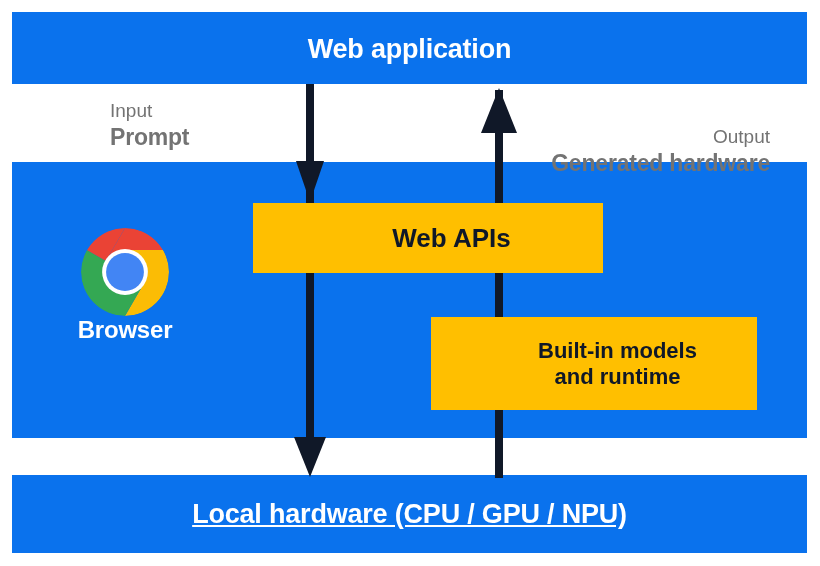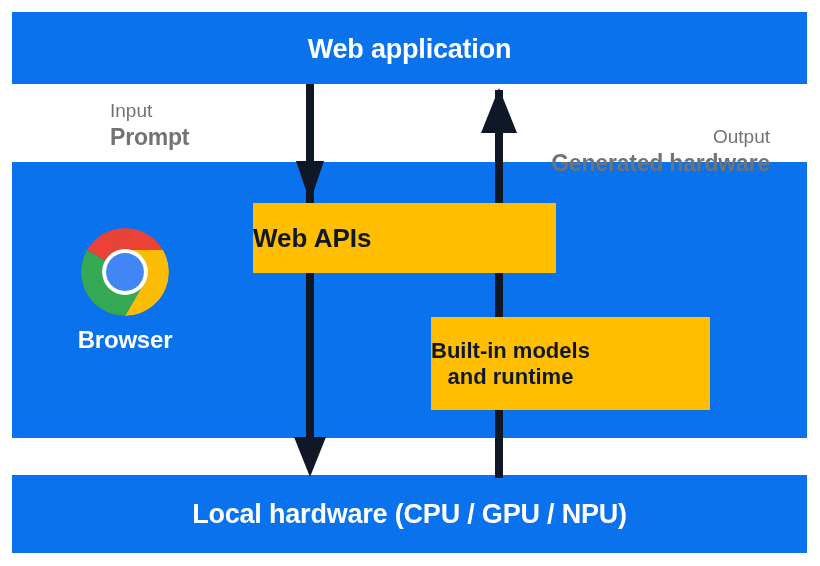--- a/index.html
+++ b/index.html
@@ -45,38 +45,38 @@
     left: 0;
     right: 0;
     text-align: center;
     color: #ffffff;
     font-weight: bold;
     font-size: 27px;
     letter-spacing: -0.2px;
     white-space: nowrap;
   }
   #band-web-application .band-title { top: 22px; }
-  #band-local-hardware .band-title { top: 24px; }
+  #band-local-hardware .band-title { top: 24px; text-decoration: underline; }
 
   
   #browser-group {
     position: absolute;
     left: 60px;
     top: 228px;
     width: 130px;
     text-align: center;
   }
   #chrome-icon {
     width: 88px;
     height: 88px;
     display: block;
     margin: 0 auto;
   }
   #browser-label {
-    margin-top: 10px;
+    margin-top: 0;
     color: #ffffff;
     font-weight: bold;
     font-size: 24px;
     letter-spacing: -0.2px;
   }
 
   
   #arrow-layer {
     position: absolute;
     left: 0;
@@ -85,25 +85,26 @@
     height: 566px;
     pointer-events: none;
   }
 
   
   .gold-box {
     position: absolute;
     background: #FFBF00;
     display: flex;
     align-items: center;
-    justify-content: flex-start;
+    justify-content: center;
     text-align: center;
     color: #101828;
     font-weight: bold;
     line-height: 1.16;
+    padding-left: 47px;
   }
   #box-web-apis {
     left: 253px;
     top: 203px;
     width: 303px;
     height: 70px;
     font-size: 26px;
   }
   #box-builtin-models {
     left: 431px;

